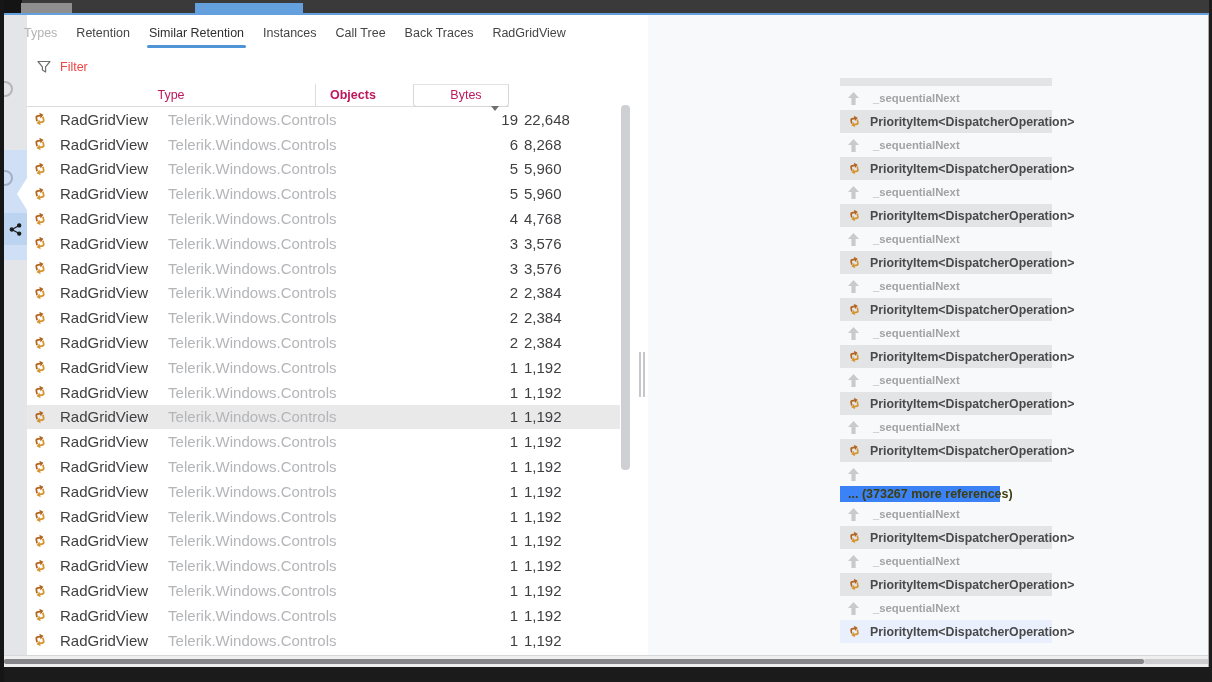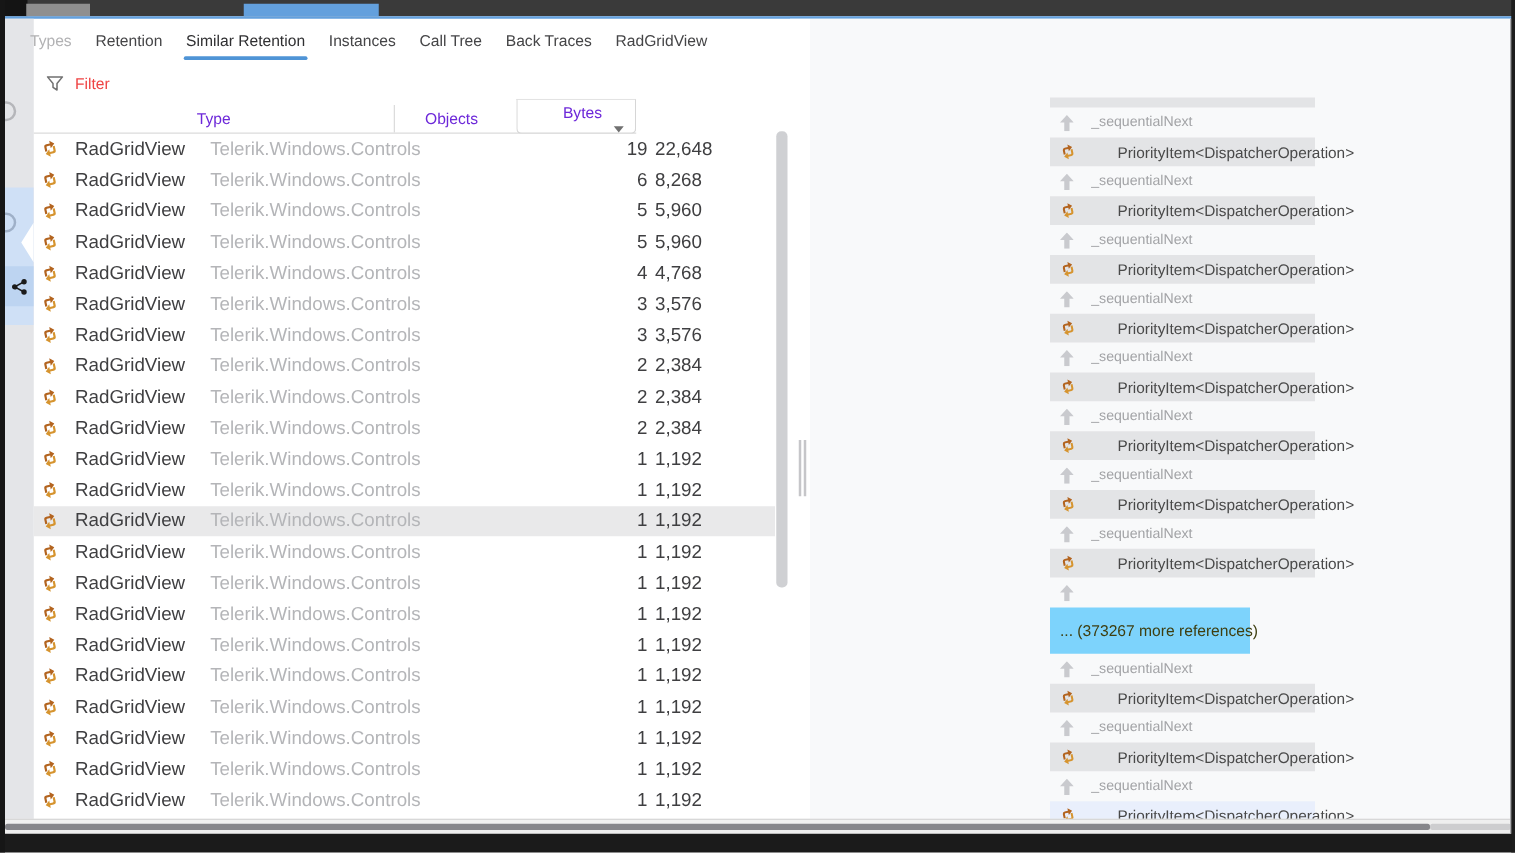--- a/index.html
+++ b/index.html
@@ -37,23 +37,23 @@
   .tab.active { color:#2f2f31; }
   .tab.active::after { content:""; position:absolute; left:-2px; right:-2px; bottom:0px; height:3px;
     background:#4f94d6; border-radius:2px; }
 
   
   .filter-row { position:absolute; left:37px; top:58px; height:18px; display:flex; align-items:center; gap:9px; }
   .filter-label { font-size:12.5px; color:#ef4444; }
 
   
   .thead { position:absolute; left:27px; top:84px; width:482px; height:23px; display:flex;
-    font-size:12.5px; color:#6d28d9; border-bottom:1px solid #dcdcdc;align-items:flex-end; }
+    font-size:12.5px; color:#be185d; border-bottom:1px solid #dcdcdc; }
   .h-type { flex:1; text-align:center; line-height:22px; }
-  .h-objects { width:98px; border-left:1px solid #dcdcdc; padding-left:24px; line-height:22px; }
+  .h-objects { width:98px; border-left:1px solid #dcdcdc; padding-left:14px; line-height:22px;font-weight:bold; }
   .h-bytes { width:96px; border:1px solid #d6d6d6; border-top-color:#e3e3e3; border-radius:0 0 4px 4px;
     background:#fff; padding-left:10px; line-height:21px; display:flex; align-items:center; margin-bottom:-1px;flex-direction:column; }
   .caret { width:0; height:0; border-left:4px solid transparent; border-right:4px solid transparent;
     border-top:5px solid #707070; margin-left:auto; margin-right:9px; }
 
   .tbody { position:absolute; left:27px; top:107px; width:593px; height:546px; overflow:hidden; }
   .trow { height:24.8px; display:flex; align-items:center; font-size:15px; color:#3f3f41; }
   .trow.selected { background:#e9e9ea; }
   .trow .t-icon { width:14px; height:14px; margin-left:6px; flex:0 0 auto; }
   .trow .t-name { margin-left:13px; }
@@ -63,31 +63,31 @@
   .trow .t-bytes { width:96px; padding-right:1px; }
 
   .vscroll { position:absolute; left:621px; top:105px; width:9px; height:365px; background:#cfd0d3; border-radius:4px; }
 
   .splitter { position:absolute; left:632px; top:15px; width:16px; height:641px; background:#ffffff; }
   .splitter .grip { position:absolute; left:7px; top:337px; width:6px; height:45px;
     border-left:2px solid #c6c6c9; border-right:2px solid #c6c6c9; }
 
   
   .right-panel { position:absolute; left:648px; top:15px; width:561px; height:641px; background:#f8f9fa; overflow:hidden; }
-  .graph-col { position:absolute; left:192px; top:63px; width:212px; }
+  .graph-col { position:absolute; left:192px; top:63px; width:212px;font-weight:bold; }
   .obj-partial { width:212px; height:8px; background:#e3e4e6; }
   .ref-row { height:24px; display:flex; align-items:center; }
   .ref-row .arrow { margin-left:8px; width:11px; height:13px; flex:0 0 auto; }
   .ref-row .ref-label { margin-left:14px; font-size:11.3px; color:#a2a3a6; }
   .obj-box { width:212px; height:23px; background:#e3e4e6; display:flex; align-items:center;
-    font-size:12.3px; color:#494949;gap:24px; }
+    font-size:12.3px; color:#494949; }
   .obj-box.selected { background:#e9effc; }
   .obj-box .t-icon { width:13px; height:13px; margin-left:8px; flex:0 0 auto; }
   .obj-box .obj-label { margin-left:9px; white-space:nowrap; }
-  .more-box { width:160px; height:37px; background:#7dd3fc; display:flex; align-items:center;
+  .more-box { width:160px; height:16px; background:#3b82f6; display:flex; align-items:center;
     font-size:12.5px; color:#3e3e10; }
   .more-box .more-label { margin-left:8px; white-space:nowrap; }
 
   
   .hscroll { position:absolute; left:4px; top:655px; width:1205px; height:12px; background:#efefef; border-top:1px solid #d8d8d8; }
   .hscroll .thumb { position:absolute; left:0px; top:3px; width:1140px; height:5px; background:#85858a; border-radius:2px; }
   .hscroll .rest { position:absolute; left:1140px; top:3px; width:65px; height:5px; background:#cdcdcf; border-radius:2px; }
 </style>
 </head>
 <body>

